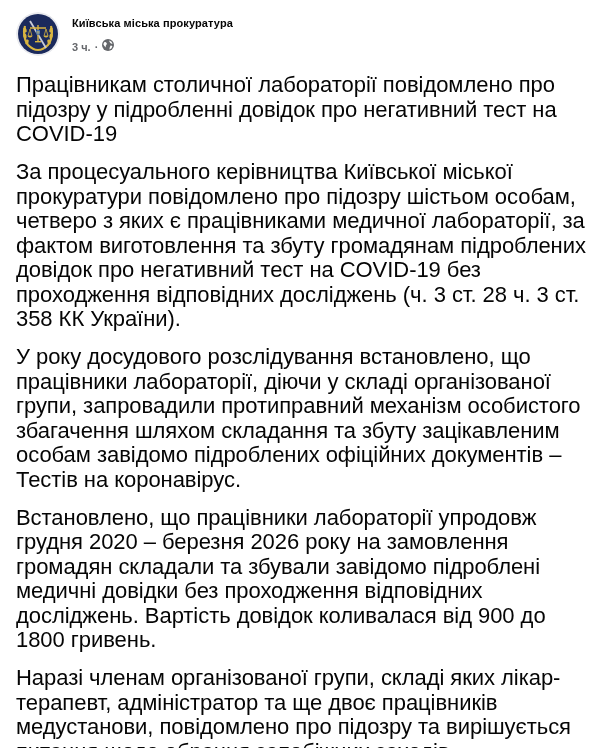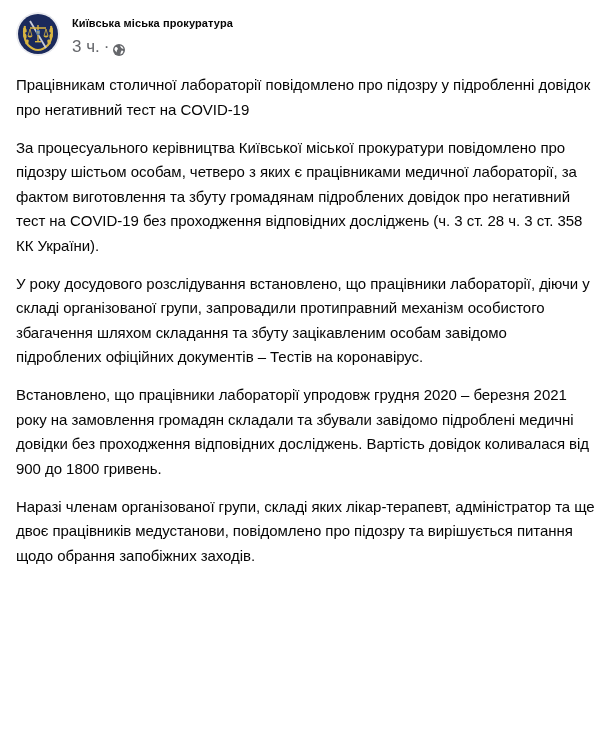--- a/index.html
+++ b/index.html
@@ -44,41 +44,42 @@
   .page-name {
     font-size: 11px;
     font-weight: 700;
     color: #050505;
     line-height: 20px;
     cursor: pointer;
     letter-spacing: 0.1px;
   }
   .meta {
     display: flex;
-    align-items: flex-end;
+    align-items: flex-start;
     margin-top: 6px;
-    font-size: 17px;
+    font-size: 11px;
     color: #65676b;
     line-height: 16px;
+    font-weight: bold;
   }
   .timestamp { cursor: pointer; }
   .dot { margin: 0 4px; }
   .globe-icon {
     width: 12px;
     height: 12px;
     display: inline-block;
   }
   .post-body {
     position: absolute;
     left: 16px;
     top: 73px;
     width: 580px;
   }
   .para {
-    font-size: 15px;
+    font-size: 22px;
     line-height: 24.5px;
     margin: 0 0 13.5px 0;
     color: #050505;
     letter-spacing: -0.05px;
   }
 </style>
 </head>
 <body>
 
 <div class="post">
@@ -128,17 +129,17 @@
           </svg>
         </span>
       </div>
     </div>
   </div>
 
   <div class="post-body">
     <p class="para">Працівникам столичної лабораторії повідомлено про підозру у підробленні довідок про негативний тест на COVID-19</p>
     <p class="para">За процесуального керівництва Київської міської прокуратури повідомлено про підозру шістьом особам, четверо з яких є працівниками медичної лабораторії, за фактом виготовлення та збуту громадянам підроблених довідок про негативний тест на COVID-19 без проходження відповідних досліджень (ч. 3 ст. 28 ч. 3 ст. 358 КК України).</p>
     <p class="para">У року досудового розслідування встановлено, що працівники лабораторії, діючи у складі організованої групи, запровадили протиправний механізм особистого збагачення шляхом складання та збуту зацікавленим особам завідомо підроблених офіційних документів – Тестів на коронавірус.</p>
-    <p class="para">Встановлено, що працівники лабораторії упродовж грудня 2020 – березня 2021 року на замовлення громадян складали та збували завідомо підроблені медичні довідки без проходження відповідних досліджень. Вартість довідок коливалася від 900 до 1800 гривень.</p>
+    <p class="para">Встановлено, що працівники лабораторії упродовж грудня 2020 – березня 2026 року на замовлення громадян складали та збували завідомо підроблені медичні довідки без проходження відповідних досліджень. Вартість довідок коливалася від 900 до 1800 гривень.</p>
     <p class="para">Наразі членам організованої групи, складі яких лікар-терапевт, адміністратор та ще двоє працівників медустанови, повідомлено про підозру та вирішується питання щодо обрання запобіжних заходів.</p>
   </div>
 
 </div>
 
 </body></html>

